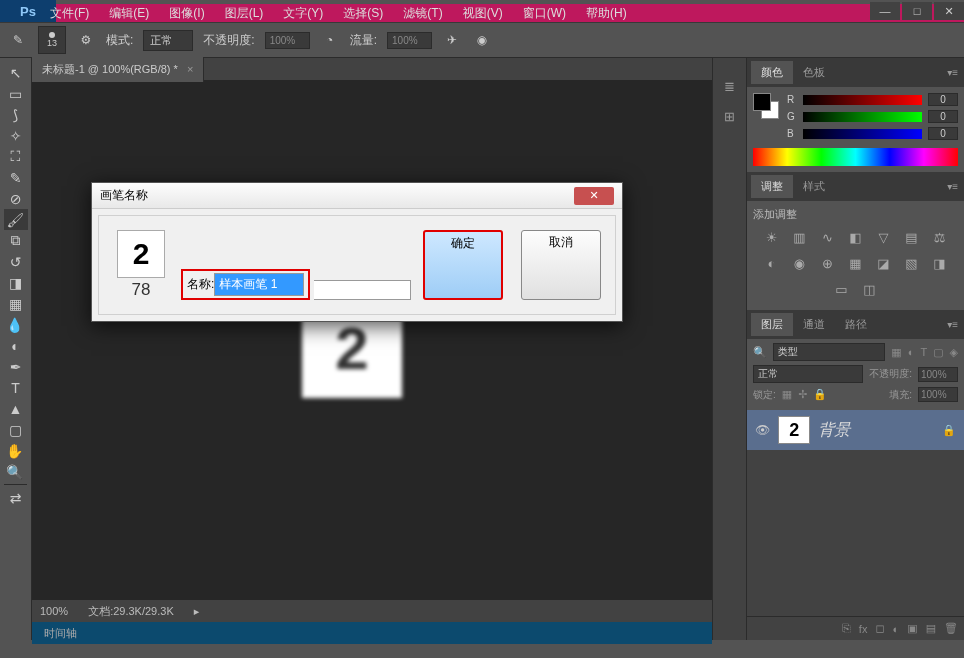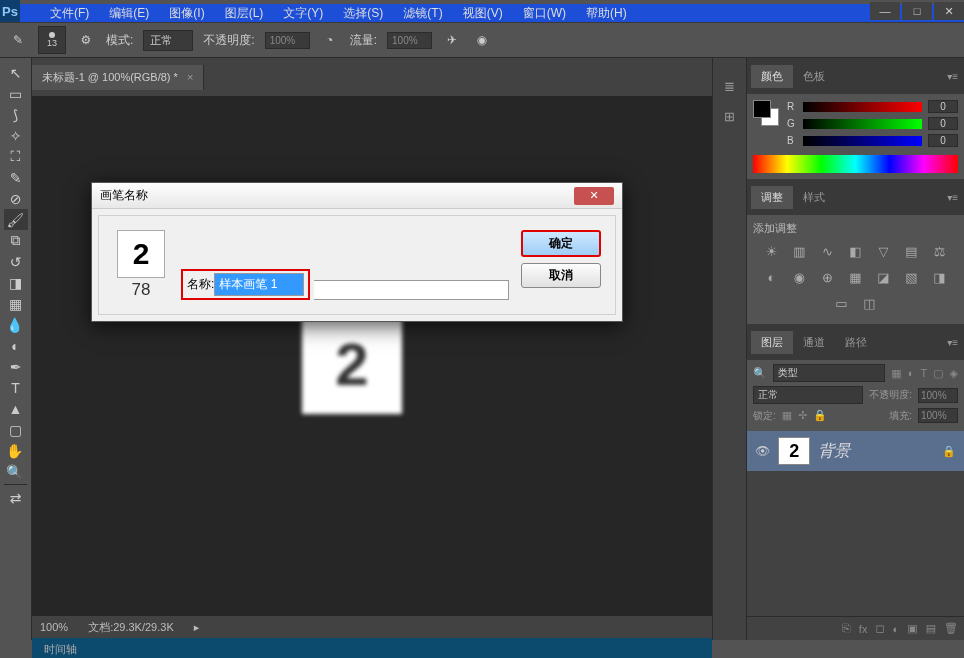--- a/index.html
+++ b/index.html
@@ -1,25 +1,25 @@
 <!DOCTYPE html>
 <html><head>
 <meta charset="utf-8">
 <style>
 * { margin: 0; padding: 0; box-sizing: border-box; font-family: "Microsoft YaHei", sans-serif; }
 body { background: #535353; width: 964px; height: 658px; overflow: hidden; position: relative; }
 
 
 .titlebar { height: 22px; background: #535353; display: flex; align-items: center; }
-.ps-logo { width: 20px; height: 22px; background: #0d3e6e; color: #8fc8f8; font-weight: bold; font-size: 13px; display: flex; align-items: center; justify-content: center; }
+.ps-logo { width: 56px; height: 22px; background: #0d3e6e; color: #8fc8f8; font-weight: bold; font-size: 13px; display: flex; align-items: center; justify-content: center; }
 .win-controls { margin-left: auto; display: flex; }
 .win-btn { width: 30px; height: 18px; background: #424242; color: #ccc; font-size: 11px; display: flex; align-items: center; justify-content: center; margin-left: 2px; cursor: pointer; }
 
 
-.menubar { height: 18px; background: #1d4ed8; display: flex; align-items: center; padding-left: 40px; margin-top: -18px; }
+.menubar { height: 18px; background: #be185d; display: flex; align-items: center; padding-left: 40px; margin-top: -18px; }
 .menu-item { color: #ddd; font-size: 12px; padding: 2px 10px; cursor: pointer; }
 
 
 .optionsbar { height: 36px; background: #535353; border-top: 1px solid #383838; border-bottom: 1px solid #2b2b2b; display: flex; align-items: center; padding: 0 8px; gap: 10px; }
 .opt-icon { width: 20px; height: 20px; display: flex; align-items: center; justify-content: center; color: #ccc; font-size: 12px; }
 .brush-preview { width: 28px; height: 28px; border: 1px solid #2b2b2b; background: #3a3a3a; display: flex; flex-direction: column; align-items: center; justify-content: center; color: #ccc; font-size: 9px; }
 .brush-dot { width: 6px; height: 6px; background: #ccc; border-radius: 50%; }
 .opt-label { color: #ccc; font-size: 12px; }
 .opt-select { background: #3a3a3a; border: 1px solid #2b2b2b; color: #ccc; font-size: 11px; padding: 2px 20px 2px 6px; }
 .opt-pct { background: #3a3a3a; border: 1px solid #2b2b2b; color: #888; font-size: 10px; padding: 2px 4px; width: 45px; }
@@ -28,35 +28,35 @@
 .main { display: flex; height: 582px; }
 
 
 .tools { width: 32px; background: #535353; border-right: 1px solid #2b2b2b; display: flex; flex-direction: column; padding-top: 4px; }
 .tool { width: 24px; height: 21px; margin: 0 auto; display: flex; align-items: center; justify-content: center; color: #ccc; font-size: 14px; cursor: pointer; }
 .tool.active { background: #3a3a3a; }
 .tool-divider { height: 1px; background: #2b2b2b; margin: 2px 4px; }
 
 
 .canvas-area { flex: 1; background: #262626; position: relative; }
-.doc-tab { height: 38px; background: #424242; display: flex; align-items: center; }
+.doc-tab { height: 22px; background: #424242; display: flex; align-items: center; }
 .doc-tab-item { background: #535353; color: #ccc; font-size: 11px; padding: 5px 10px; border-right: 1px solid #2b2b2b; }
 .doc-close { color: #999; margin-left: 6px; cursor: pointer; }
 .canvas-content { position: relative; height: 520px; display: flex; align-items: center; justify-content: center; }
 .artwork { width: 100px; height: 100px; background: #fff; position: absolute; top: 218px; left: 270px; display: flex; align-items: center; justify-content: center; font-size: 60px; font-weight: bold; color: #333; filter: blur(2px); }
 .status-bar { height: 22px; background: #424242; display: flex; align-items: center; padding: 0 8px; color: #bbb; font-size: 11px; gap: 20px; }
 .timeline-bar { height: 22px; background: #0c4a6e; display: flex; align-items: center; padding: 0 12px; color: #aaa; font-size: 11px; }
 
 
 .right-panels { width: 252px; background: #424242; border-left: 1px solid #2b2b2b; display: flex; }
 .collapsed-col { width: 34px; background: #424242; border-right: 1px solid #2b2b2b; display: flex; flex-direction: column; padding-top: 18px; gap: 10px; }
 .collapsed-icon { width: 24px; height: 20px; margin: 0 auto; color: #999; font-size: 13px; display: flex; align-items: center; justify-content: center; cursor: pointer; }
 .panels-col { flex: 1; display: flex; flex-direction: column; }
 
-.panel-tabs { height: 36px; background: #393939; display: flex; align-items: center; padding-left: 4px; }
+.panel-tabs { height: 29px; background: #393939; display: flex; align-items: center; padding-left: 4px; }
 .panel-tab { color: #999; font-size: 11px; padding: 4px 10px; cursor: pointer; }
 .panel-tab.active { background: #535353; color: #ddd; }
 .panel-menu { margin-left: auto; color: #999; padding: 0 6px; font-size: 10px; cursor: pointer; }
 .panel-body { background: #535353; padding: 6px; }
 
 
 .color-panel { display: flex; gap: 8px; }
 .swatches { width: 26px; height: 26px; position: relative; }
 .swatch-fg { width: 18px; height: 18px; background: #000; border: 1px solid #888; position: absolute; top: 0; left: 0; }
 .swatch-bg { width: 18px; height: 18px; background: #fff; border: 1px solid #888; position: absolute; bottom: 0; right: 0; }
@@ -98,21 +98,21 @@
 .dialog-body { padding: 14px; display: flex; gap: 12px; background: #f0f0f0; border: 1px solid #d0d0d0; margin: 6px; }
 .dialog-thumb { width: 56px; text-align: center; }
 .dialog-thumb-img { width: 48px; height: 48px; border: 1px solid #aaa; background: #fff; display: flex; align-items: center; justify-content: center; font-size: 30px; font-weight: bold; margin: 0 auto; }
 .dialog-thumb-size { font-size: 17px; color: #333; margin-top: 2px; }
 .dialog-form { flex: 1; display: flex; align-items: flex-end; gap: 4px; }
 .dialog-label-wrap { border: 2px solid #e00000; padding: 2px 4px; display: flex; align-items: center; }
 .dialog-label { font-size: 12px; }
 .dialog-input { background: #fff; border: 1px solid #999; font-size: 12px; padding: 2px 4px; width: 90px; }
 .dialog-input-sel { background: #3399ff; color: #fff; }
 .dialog-input-rest { flex: 1; border: 1px solid #999; border-left: none; padding: 2px; height: 20px; background: #fff; }
-.dialog-btns { display: flex; flex-direction: column; gap: 6px; font-weight: bold; }
+.dialog-btns { display: flex; flex-direction: row; gap: 18px; }
 .dialog-btn { width: 80px; padding: 3px 0; background: linear-gradient(#fdfdfd, #e0e0e0); border: 1px solid #888; border-radius: 3px; font-size: 12px; cursor: pointer; text-align: center; }
 .dialog-btn.primary { border: 2px solid #e00000; background: linear-gradient(#cee8ff, #9ecdf6); }
 </style>
 </head>
 <body>
 
 <div class="titlebar">
   <div class="ps-logo">Ps</div>
   <div class="win-controls">
     <div class="win-btn">—</div>

